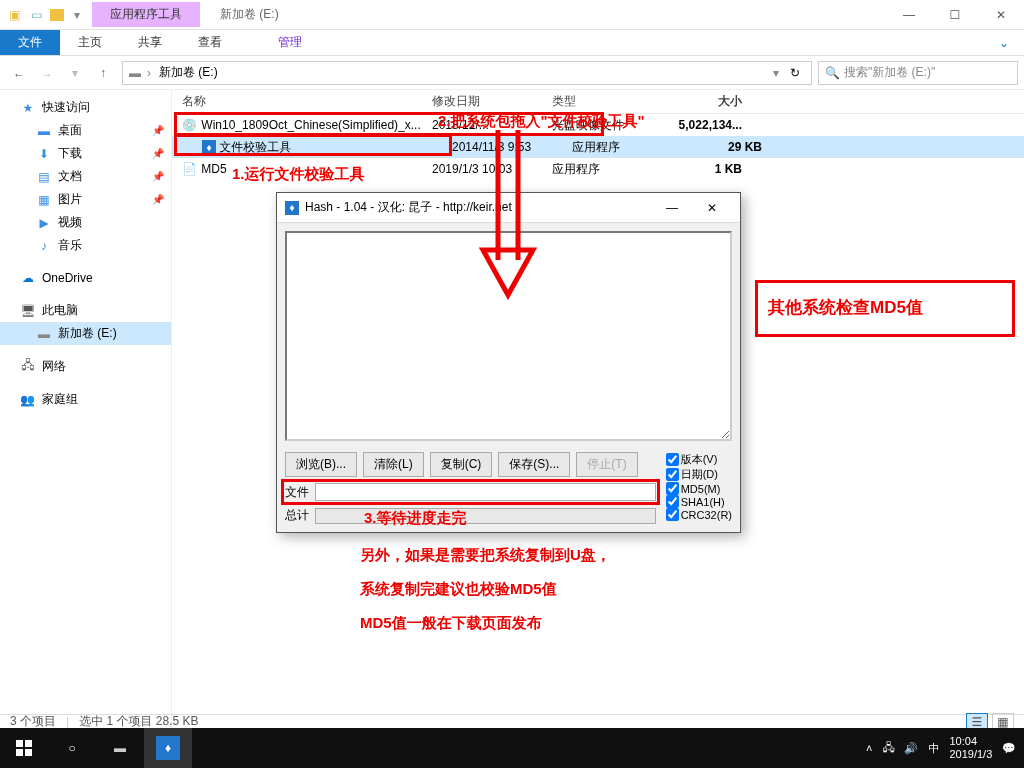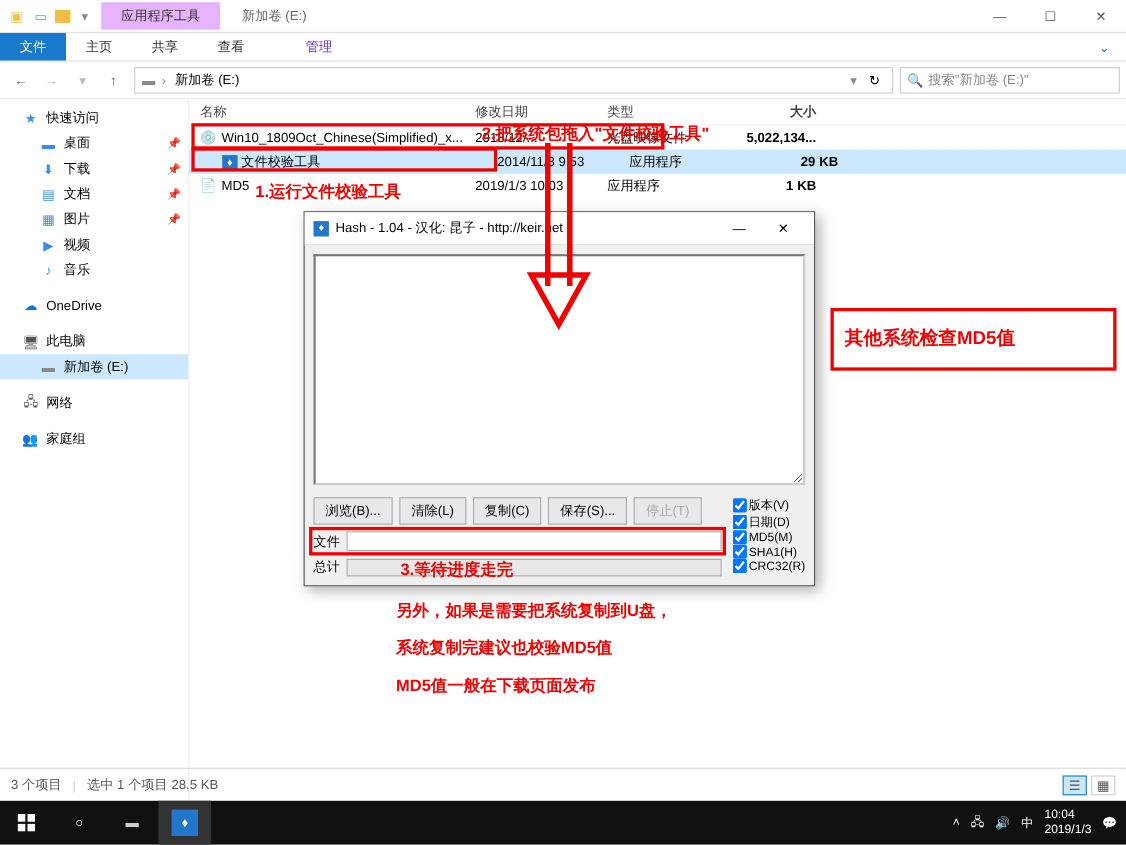--- a/index.html
+++ b/index.html
@@ -68,21 +68,21 @@
 .hash-row { display:flex; align-items:center; gap:6px; margin-top:6px; font-size:12px;}
 .hash-row .field { flex:1; height:18px; background:#fff; border:1px solid #aaa;}
 .progress { flex:1; height:16px; border:1px solid #aaa; background:#e8e8e8;}
 
 
 .anno { position:absolute; color:#e00; font-weight:bold; font-size:15px; pointer-events:none;}
 .anno-box { position:absolute; border:3px solid #e00; padding:10px; color:#e00; font-weight:bold; font-size:17px; line-height:1.8;}
 .arrow-svg { position:absolute; pointer-events:none;}
 
 
-.statusbar { position:absolute; bottom:40px; left:0; right:0; height:30px; border-top:1px solid #ddd; display:flex; align-items:center; padding:0 10px; font-size:12px; color:#555; gap:10px;}
+.statusbar { position:absolute; bottom:40px; left:0; right:0; height:14px; border-top:1px solid #ddd; display:flex; align-items:center; padding:0 10px; font-size:12px; color:#555; gap:10px;}
 .statusbar .views { margin-left:auto; display:flex; gap:4px;}
 .statusbar .views div{ width:22px; height:18px; border:1px solid #ccc; display:flex; align-items:center; justify-content:center;}
 .statusbar .views div.active{ background:#cce8ff; border-color:#1979ca;}
 
 
 .taskbar { position:absolute; bottom:0; left:0; right:0; height:40px; background:#101010; display:flex; align-items:center; color:#fff;}
 .taskbar .tbtn { width:48px; height:40px; display:flex; align-items:center; justify-content:center;}
 .taskbar .tbtn.active { background:#333;}
 .tray { margin-left:auto; display:flex; align-items:center; gap:10px; padding-right:8px; font-size:11px;}
 .clock { text-align:left; line-height:1.2;}

